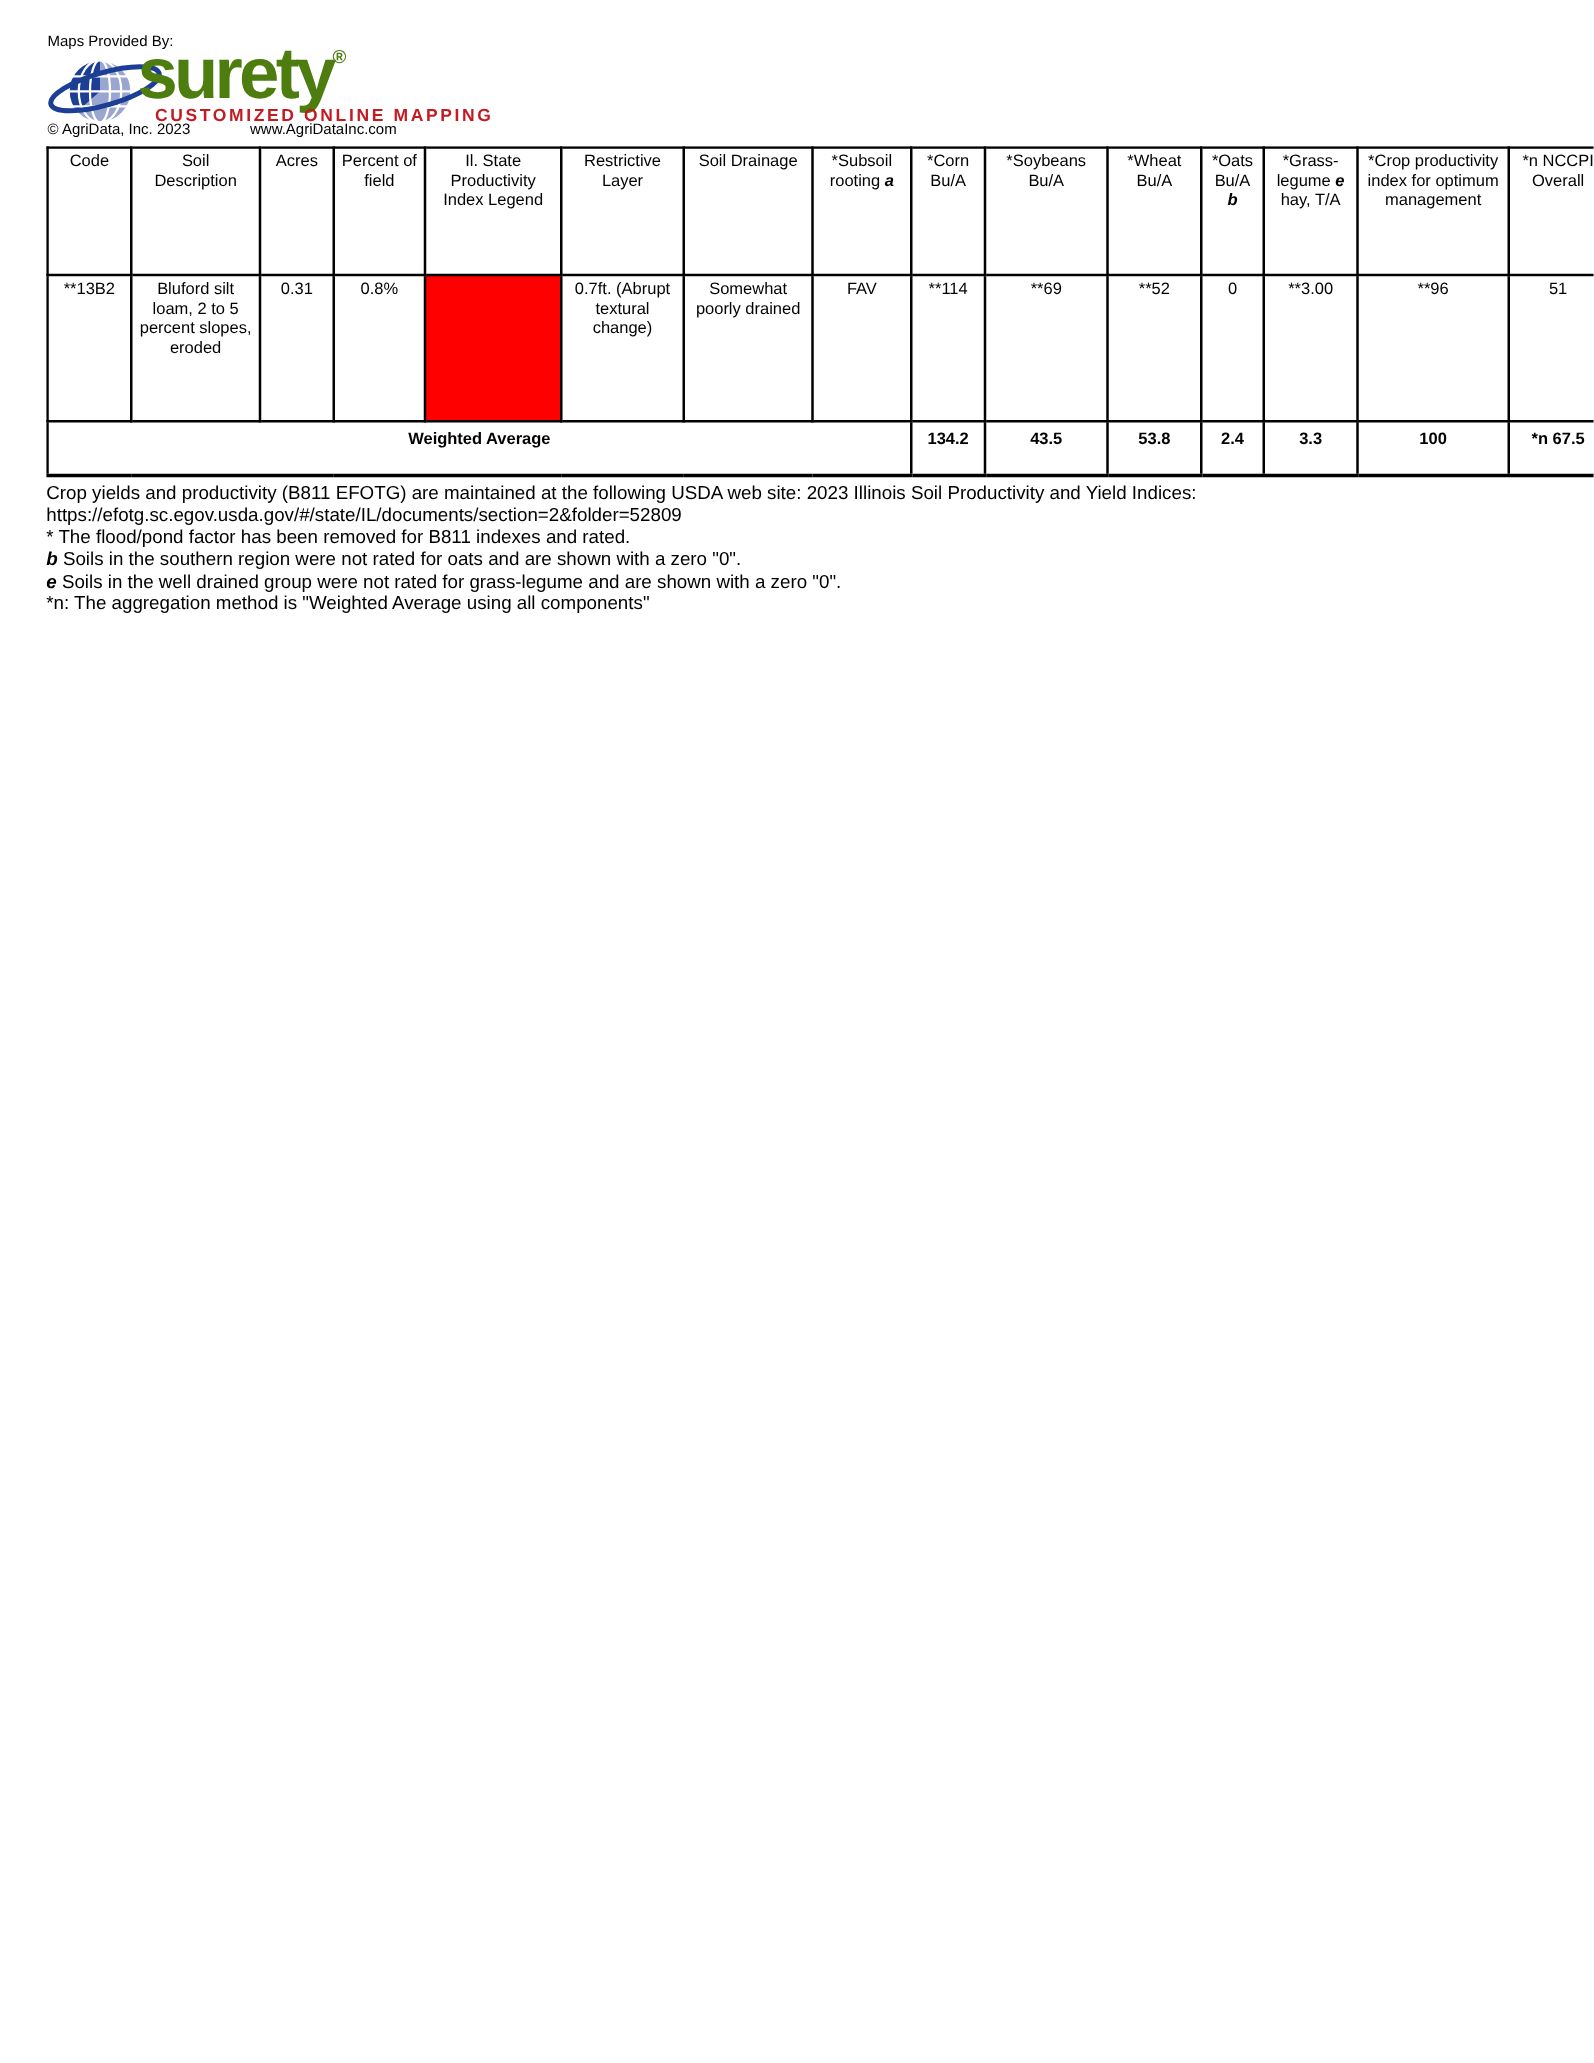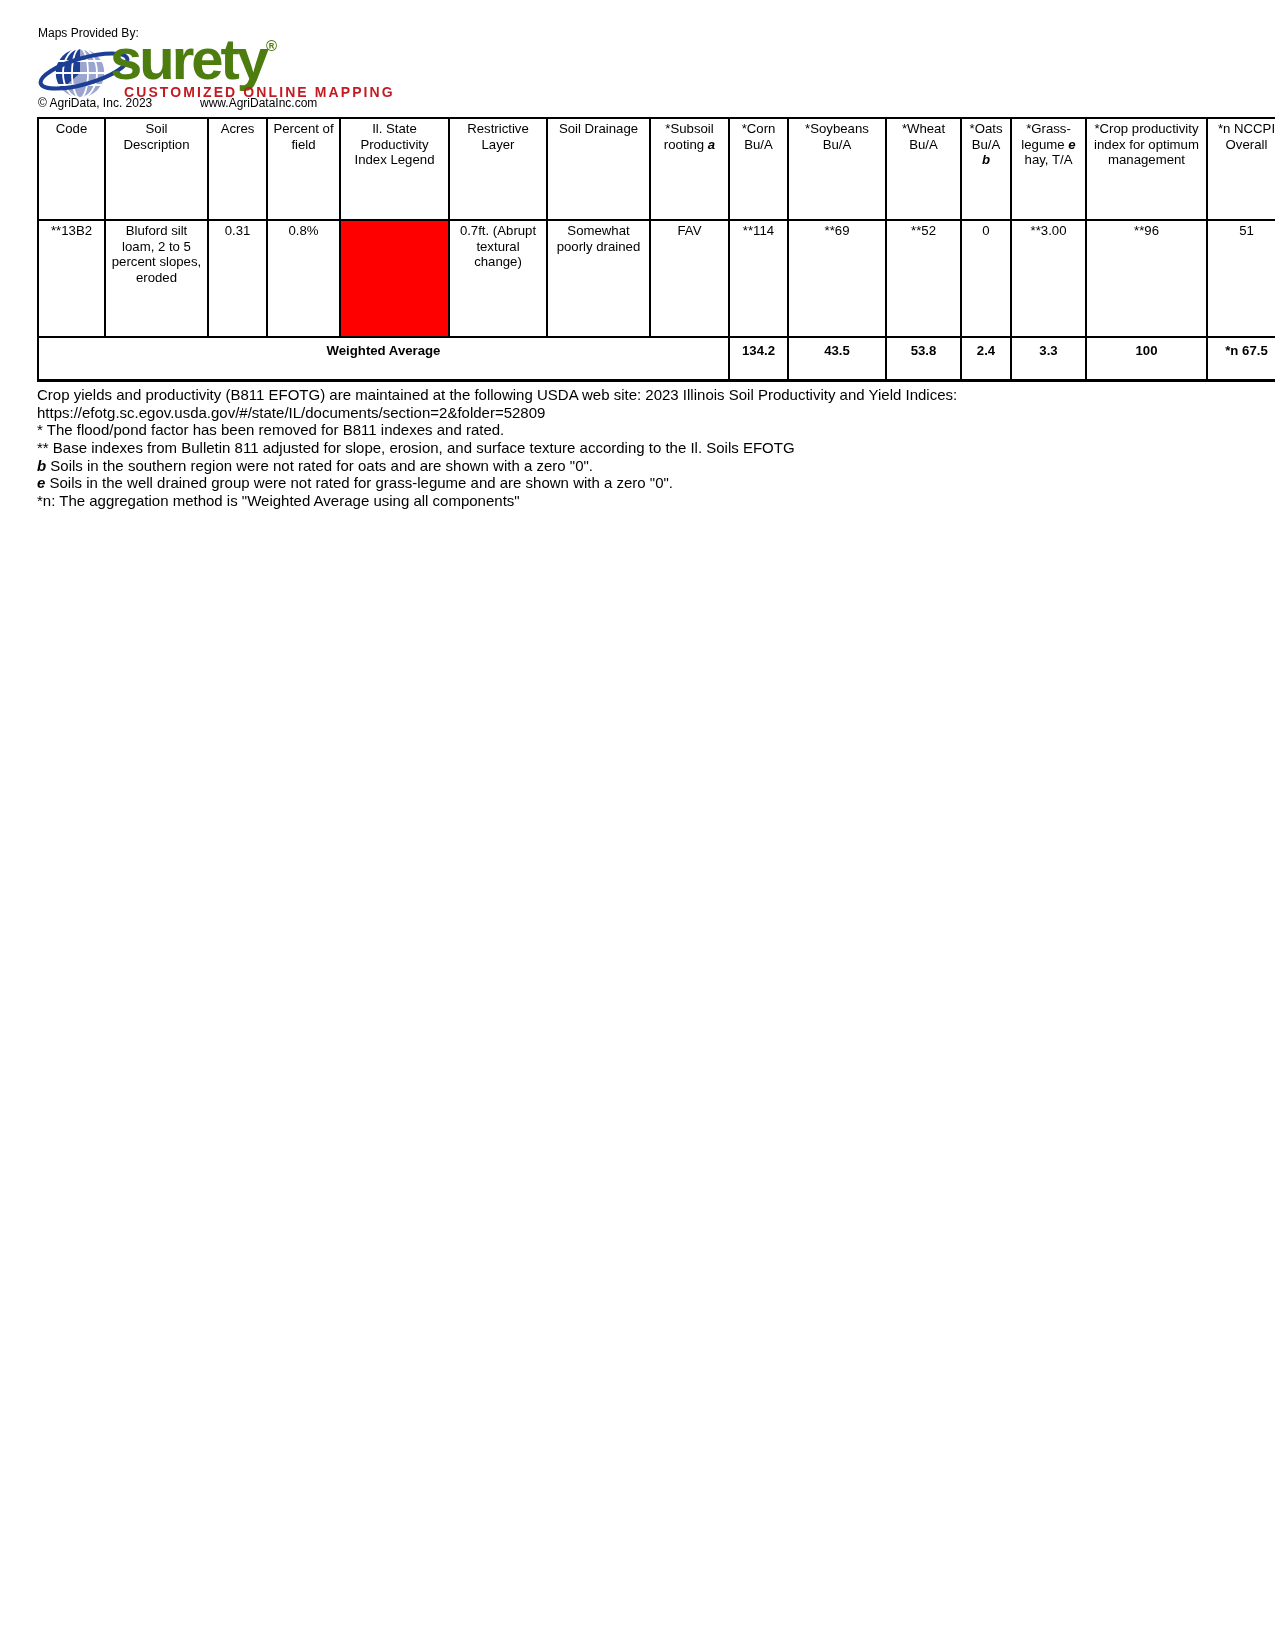--- a/index.html
+++ b/index.html
@@ -136,19 +136,18 @@
         <td class="num">*n 67.5</td>
       </tr>
     </tbody>
       </table>
   </div>
 
   <div class="footnotes">
     <div>Crop yields and productivity (B811 EFOTG) are maintained at the following USDA web site: 2023 Illinois Soil Productivity and Yield Indices:</div>
     <div>https://efotg.sc.egov.usda.gov/#/state/IL/documents/section=2&amp;folder=52809</div>
     <div>* The flood/pond factor has been removed for B811 indexes and rated.</div>
-    <div>** Base indexes from Bulletin 811 adjusted for slope, erosion, and surface texture according to the Il. Soils EFOTG</div>
     <div><span class="fn-prefix">b</span><span> Soils in the southern region were not rated for oats and are shown with a zero "0".</span></div>
     <div><span class="fn-prefix">e</span><span> Soils in the well drained group were not rated for grass-legume and are shown with a zero "0".</span></div>
     <div>*n: The aggregation method is "Weighted Average using all components"</div>
   </div>
 
 </div>
 
 </body></html>

